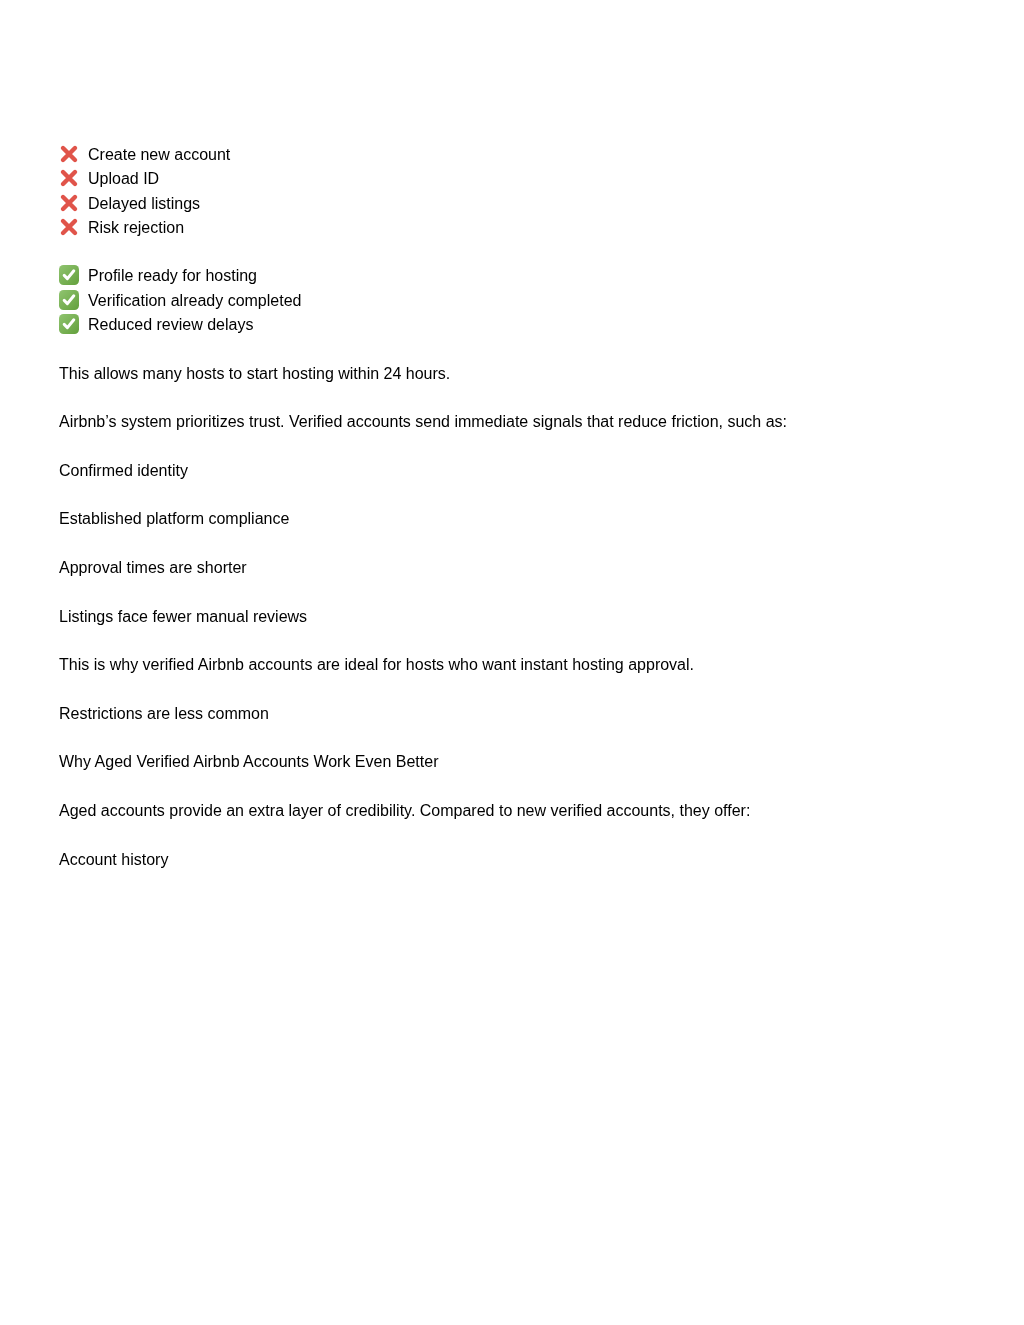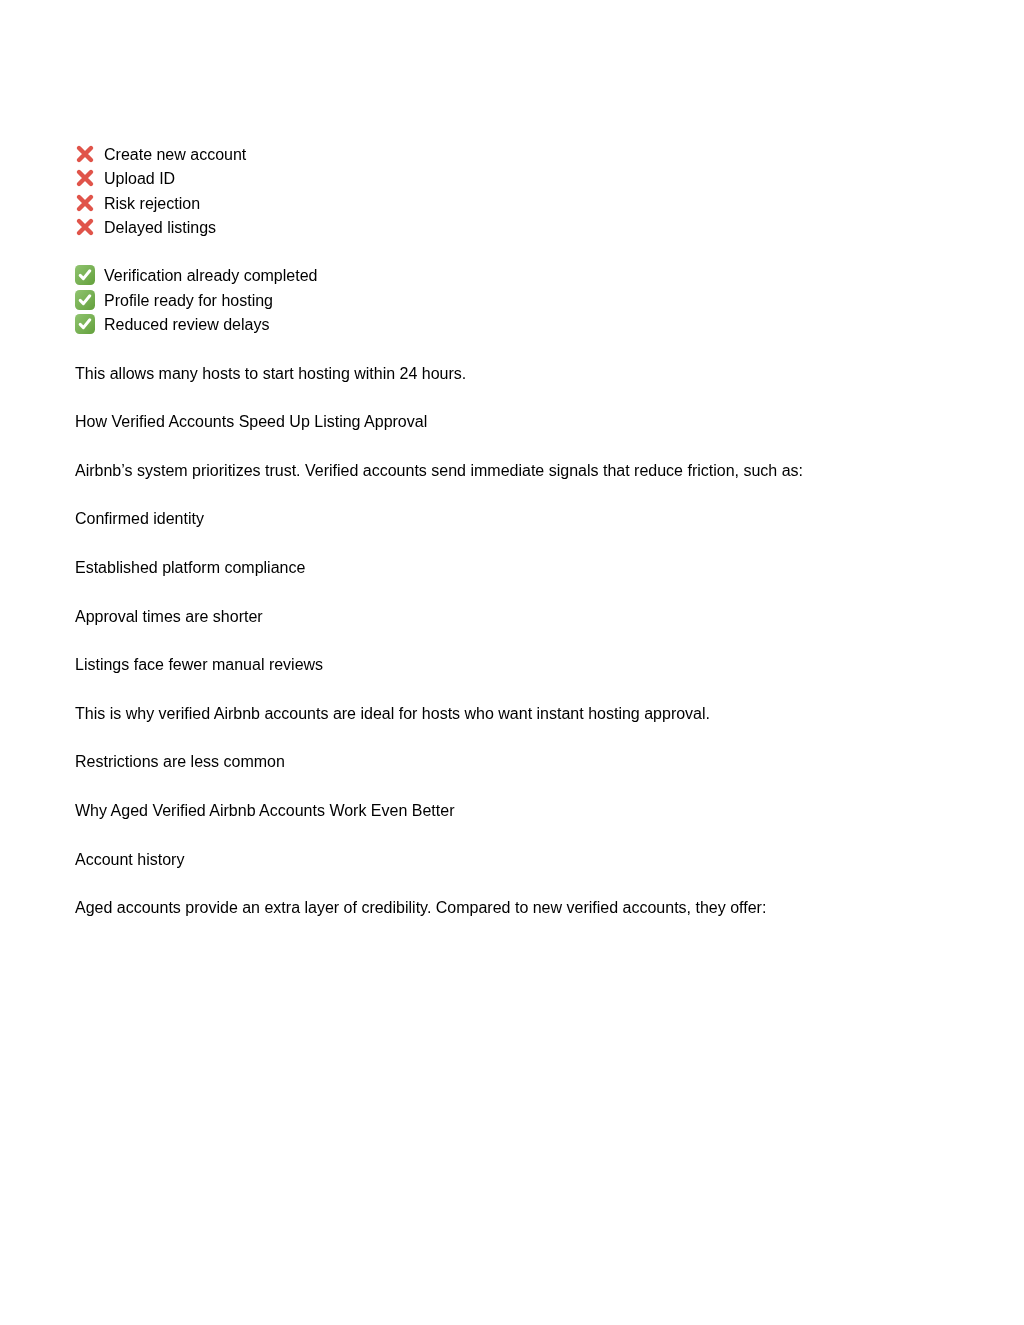--- a/index.html
+++ b/index.html
@@ -12,21 +12,21 @@
     height: 1325px;
     font-family: "Liberation Sans", "DejaVu Sans", sans-serif;
     color: var(--text, #000000);
     -webkit-font-smoothing: antialiased;
   }
   .page {
     width: 1024px;
     height: 1325px;
     background: var(--page_bg, #ffffff);
     box-sizing: border-box;
-    padding: 143px 131px 0 75px;
+    padding: 143px 131px 0 59px;
     overflow: hidden;
     border-radius: 17px;
   }
   .content {
     font-size: 16px;
     line-height: 24.3px;
   }
   p.para, div.para {
     margin: 0 0 24.3px 0;
   }
@@ -81,55 +81,54 @@
             </svg></span><span>Create new account</span>
       </div>
       <div class="line">
         <span class="emoji"><svg class="cross-glyph" viewBox="0 0 20 20">
               <path d="M4 4 L16 16 M16 4 L4 16"></path>
             </svg></span><span>Upload ID</span>
       </div>
       <div class="line">
         <span class="emoji"><svg class="cross-glyph" viewBox="0 0 20 20">
               <path d="M4 4 L16 16 M16 4 L4 16"></path>
-            </svg></span><span>Risk rejection</span>
+            </svg></span><span>Delayed listings</span>
       </div>
       <div class="line">
         <span class="emoji"><svg class="cross-glyph" viewBox="0 0 20 20">
               <path d="M4 4 L16 16 M16 4 L4 16"></path>
-            </svg></span><span>Delayed listings</span>
+            </svg></span><span>Risk rejection</span>
       </div>
     </div>
 
 
     <div class="para list">
       <div class="line">
         <span class="emoji check-box"><svg class="check-glyph" viewBox="0 0 14 14">
               <path d="M2.2 7.4 L5.4 10.6 L11.8 2.8"></path>
-            </svg></span><span>Verification already completed</span>
+            </svg></span><span>Profile ready for hosting</span>
       </div>
       <div class="line">
         <span class="emoji check-box"><svg class="check-glyph" viewBox="0 0 14 14">
               <path d="M2.2 7.4 L5.4 10.6 L11.8 2.8"></path>
-            </svg></span><span>Profile ready for hosting</span>
+            </svg></span><span>Verification already completed</span>
       </div>
       <div class="line">
         <span class="emoji check-box"><svg class="check-glyph" viewBox="0 0 14 14">
               <path d="M2.2 7.4 L5.4 10.6 L11.8 2.8"></path>
             </svg></span><span>Reduced review delays</span>
       </div>
     </div>
 
     <p class="para">This allows many hosts to start hosting within 24 hours.</p>
-    <p class="para">How Verified Accounts Speed Up Listing Approval</p>
     <p class="para">Airbnb’s system prioritizes trust. Verified accounts send immediate signals that reduce friction, such as:</p>
     <p class="para">Confirmed identity</p>
     <p class="para">Established platform compliance</p>
     <p class="para">Approval times are shorter</p>
     <p class="para">Listings face fewer manual reviews</p>
     <p class="para">This is why verified Airbnb accounts are ideal for hosts who want instant hosting approval.</p>
     <p class="para">Restrictions are less common</p>
     <p class="para">Why Aged Verified Airbnb Accounts Work Even Better</p>
+    <p class="para">Aged accounts provide an extra layer of credibility. Compared to new verified accounts, they offer:</p>
     <p class="para">Account history</p>
-    <p class="para">Aged accounts provide an extra layer of credibility. Compared to new verified accounts, they offer:</p>
 
   </div>
 </div>
 
 </body></html>

